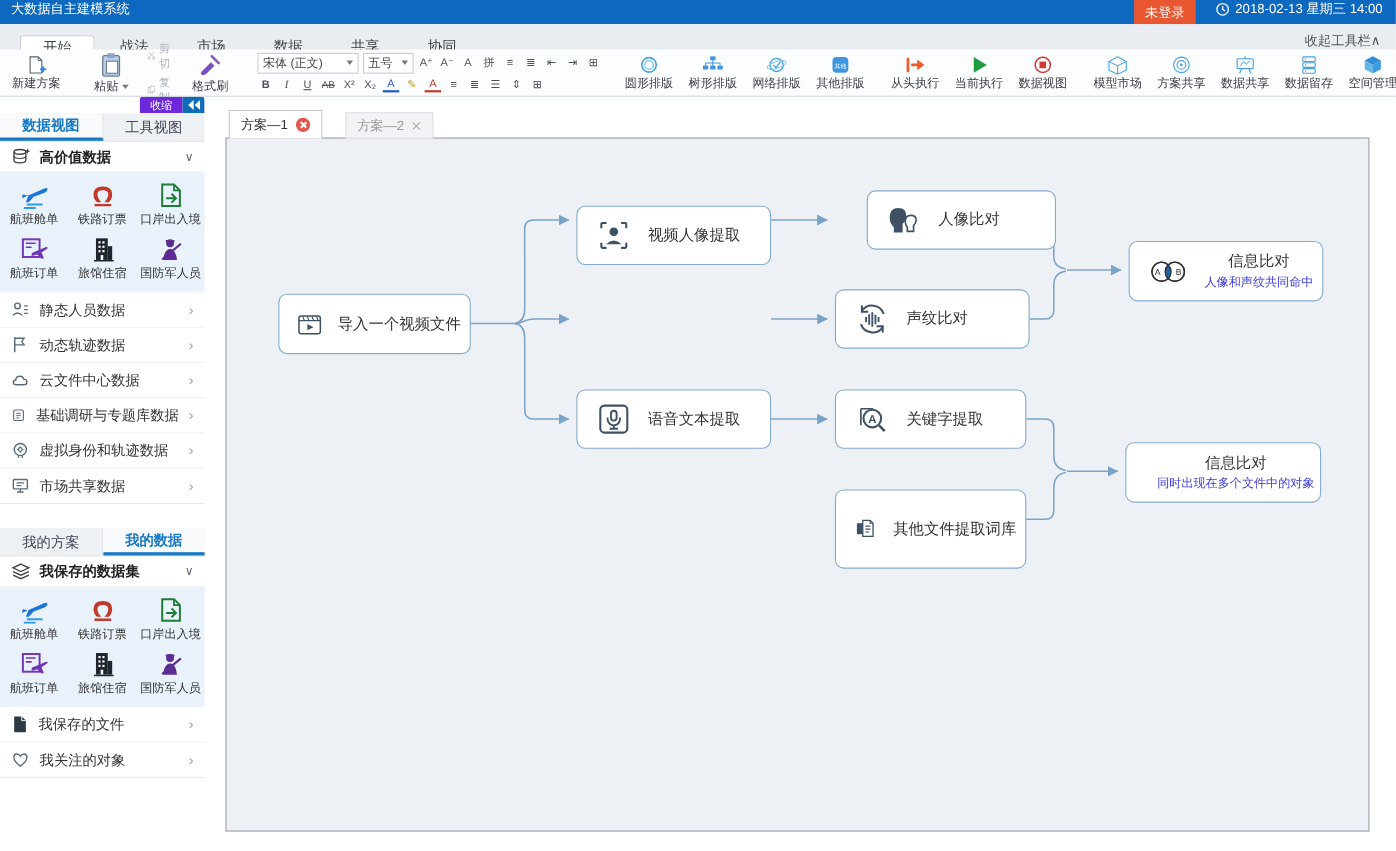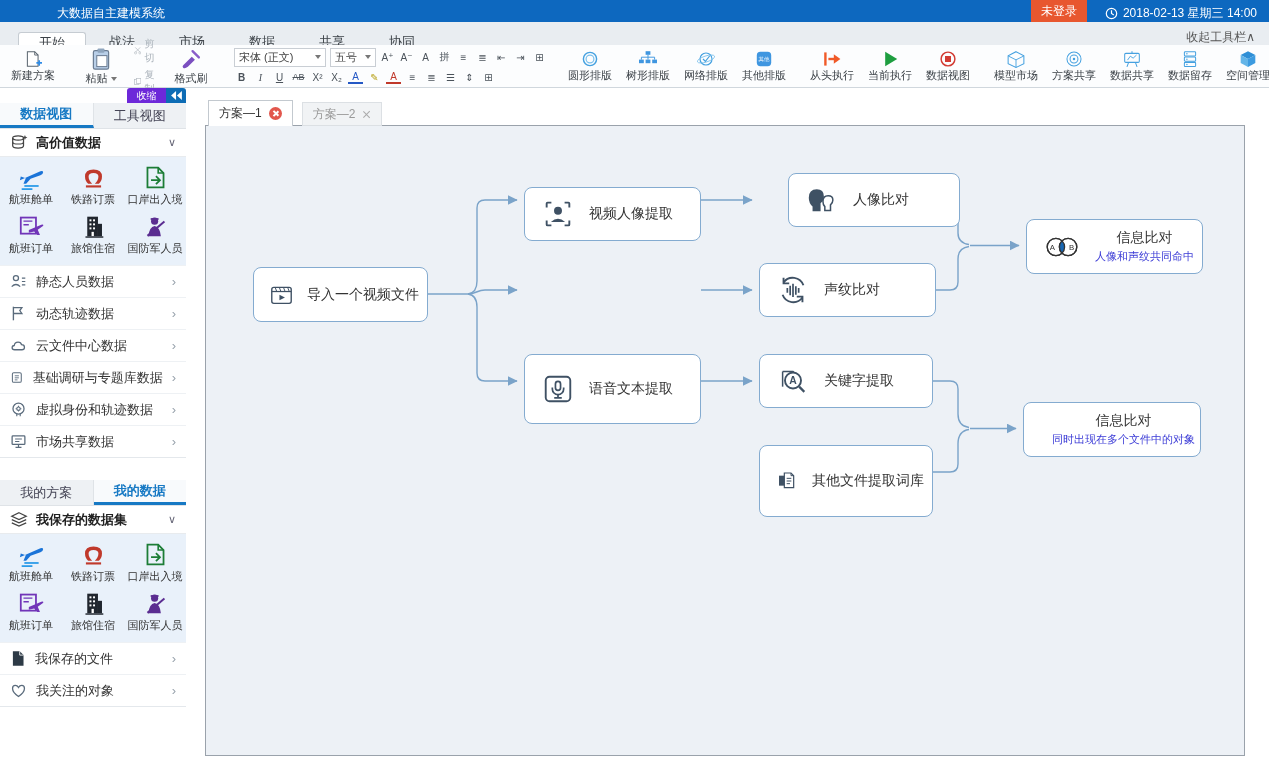--- a/index.html
+++ b/index.html
@@ -1,21 +1,21 @@
 <!DOCTYPE html>
 <html><head>
 <meta charset="utf-8">
 <style>
   * { box-sizing: border-box; margin:0; padding:0; }
   html,body { width:1269px; height:774px; background:#fff; font-family:"Liberation Sans","DejaVu Sans",sans-serif; overflow:hidden; }
   #app { position:relative; width:1269px; height:774px; background:#fff; }
 
   
   .titlebar { position:absolute; top:0; left:0; width:100%; height:22px; background:#0d68bf; color:#fff;
-    display:flex; align-items:flex-end; font-size:12px;padding-left:47px; }
+    display:flex; align-items:flex-start; font-size:12px; }
   .titlebar .app-title { padding-left:10px; flex:1; }
   .badge-login { background:#e8572f; color:#fff; padding:2px 10px; height:22px; display:flex; align-items:center; font-size:12px; }
   .tb-clock { display:flex; align-items:center; gap:5px; padding:0 12px 0 18px; font-size:12px; }
 
   
   .tabsrow { position:absolute; top:22px; left:0; width:100%; height:31px; background:#e9edf1; border-bottom:1px solid #d4dade; display:flex; align-items:flex-end; }
   .rtab { width:68px; height:21px; display:flex; align-items:center; justify-content:center; font-size:13px; color:#3c4248;
     border:1px solid transparent; border-bottom:none; margin-right:2px; }
   .rtab.first { margin-left:18px; }
   .rtab.active { background:#fff; border-color:#c6ccd2; border-radius:3px 3px 0 0; position:relative; top:1px; }
@@ -58,21 +58,21 @@
   .sb-section .stitle { font-size:13px; font-weight:bold; color:#222; flex:1; }
   .sb-section .chev { color:#667; font-size:11px; }
   .sb-grid { background:#e9f1fa; display:grid; grid-template-columns:1fr 1fr 1fr; padding:4px 0 6px; }
   .gcell { display:flex; flex-direction:column; align-items:center; justify-content:flex-end; padding:4px 0 3px; }
   .gcell .glabel { font-size:11px; color:#333; margin-top:2px; white-space:nowrap; }
   .sb-item { height:32px; display:flex; align-items:center; gap:9px; padding:0 10px; border-top:1px solid #eef1f4; background:#fff; }
   .sb-item .ilabel { font-size:13px; color:#333; flex:1; white-space:nowrap; }
   .sb-item .chevr { color:#98a2ac; font-size:13px; }
 
   
-  .doc-tabs { position:absolute; top:100px; left:208px; display:flex; gap:9px; z-index:3; }
+  .doc-tabs { position:absolute; top:100px; left:208px; display:flex; gap:21px; z-index:3; }
   .dtab { display:flex; align-items:center; gap:7px; height:26px; padding:0 10px; font-size:12px; }
   .dtab.active { background:#fff; border:1px solid #c3c9cf; border-bottom:none; color:#333; }
   .dtab.inactive { background:#f1f3f5; border:1px solid #dce0e4; color:#999; height:24px; margin-top:2px; }
   .closedot { width:13px; height:13px; border-radius:50%; background:#e2574d; position:relative; }
   .closedot::before,.closedot::after { content:""; position:absolute; left:6px; top:3px; width:1.6px; height:7px; background:#fff; }
   .closedot::before { transform:rotate(45deg); } .closedot::after { transform:rotate(-45deg); }
   .xgray { width:9px; height:9px; position:relative; }
   .xgray::before,.xgray::after { content:""; position:absolute; left:4px; top:0; width:1.4px; height:9px; background:#aaa; }
   .xgray::before { transform:rotate(45deg); } .xgray::after { transform:rotate(-45deg); }
   .canvas { position:absolute; top:125px; left:205px; width:1040px; height:631px; background:#edf1f6; border:1px solid #9aa2ab; }
@@ -618,21 +618,21 @@
       <svg width="36" height="34" viewBox="0 0 36 36">
         <path d="M29 13 A12 12 0 0 0 8 10" fill="none" stroke="#3f5164" stroke-width="2"></path>
         <path d="M8 5 V11 H14" fill="none" stroke="#3f5164" stroke-width="2"></path>
         <path d="M7 23 A12 12 0 0 0 28 26" fill="none" stroke="#3f5164" stroke-width="2"></path>
         <path d="M28 31 V25 H22" fill="none" stroke="#3f5164" stroke-width="2"></path>
         <path d="M12 16 v5 M15 13.5 v10 M18 11.5 v14 M21 14 v9 M24 16 v5" stroke="#3f5164" stroke-width="1.8"></path>
       </svg>
       <span class="nlabel">声纹比对</span>
     </div>
 
-    <div class="node" style="left:318px; top:228px; width:177px; height:70px;">
+    <div class="node" style="left:318px; top:228px; width:177px; height:54px;">
       <svg width="36" height="34" viewBox="0 0 36 36">
         <rect x="5" y="5" width="26" height="26" rx="4" fill="none" stroke="#3f5164" stroke-width="2"></rect>
         <rect x="15.3" y="10" width="5.4" height="9.5" rx="2.7" fill="none" stroke="#3f5164" stroke-width="1.8"></rect>
         <path d="M12 16.5 v1.5 a6 6 0 0 0 12 0 V16.5" fill="none" stroke="#3f5164" stroke-width="1.8"></path>
         <path d="M18 24 v3 M14 27.3 h8" stroke="#3f5164" stroke-width="1.8"></path>
       </svg>
       <span class="nlabel">语音文本提取</span>
     </div>
 
     <div class="node" style="left:553px; top:228px; width:174px; height:54px;">

